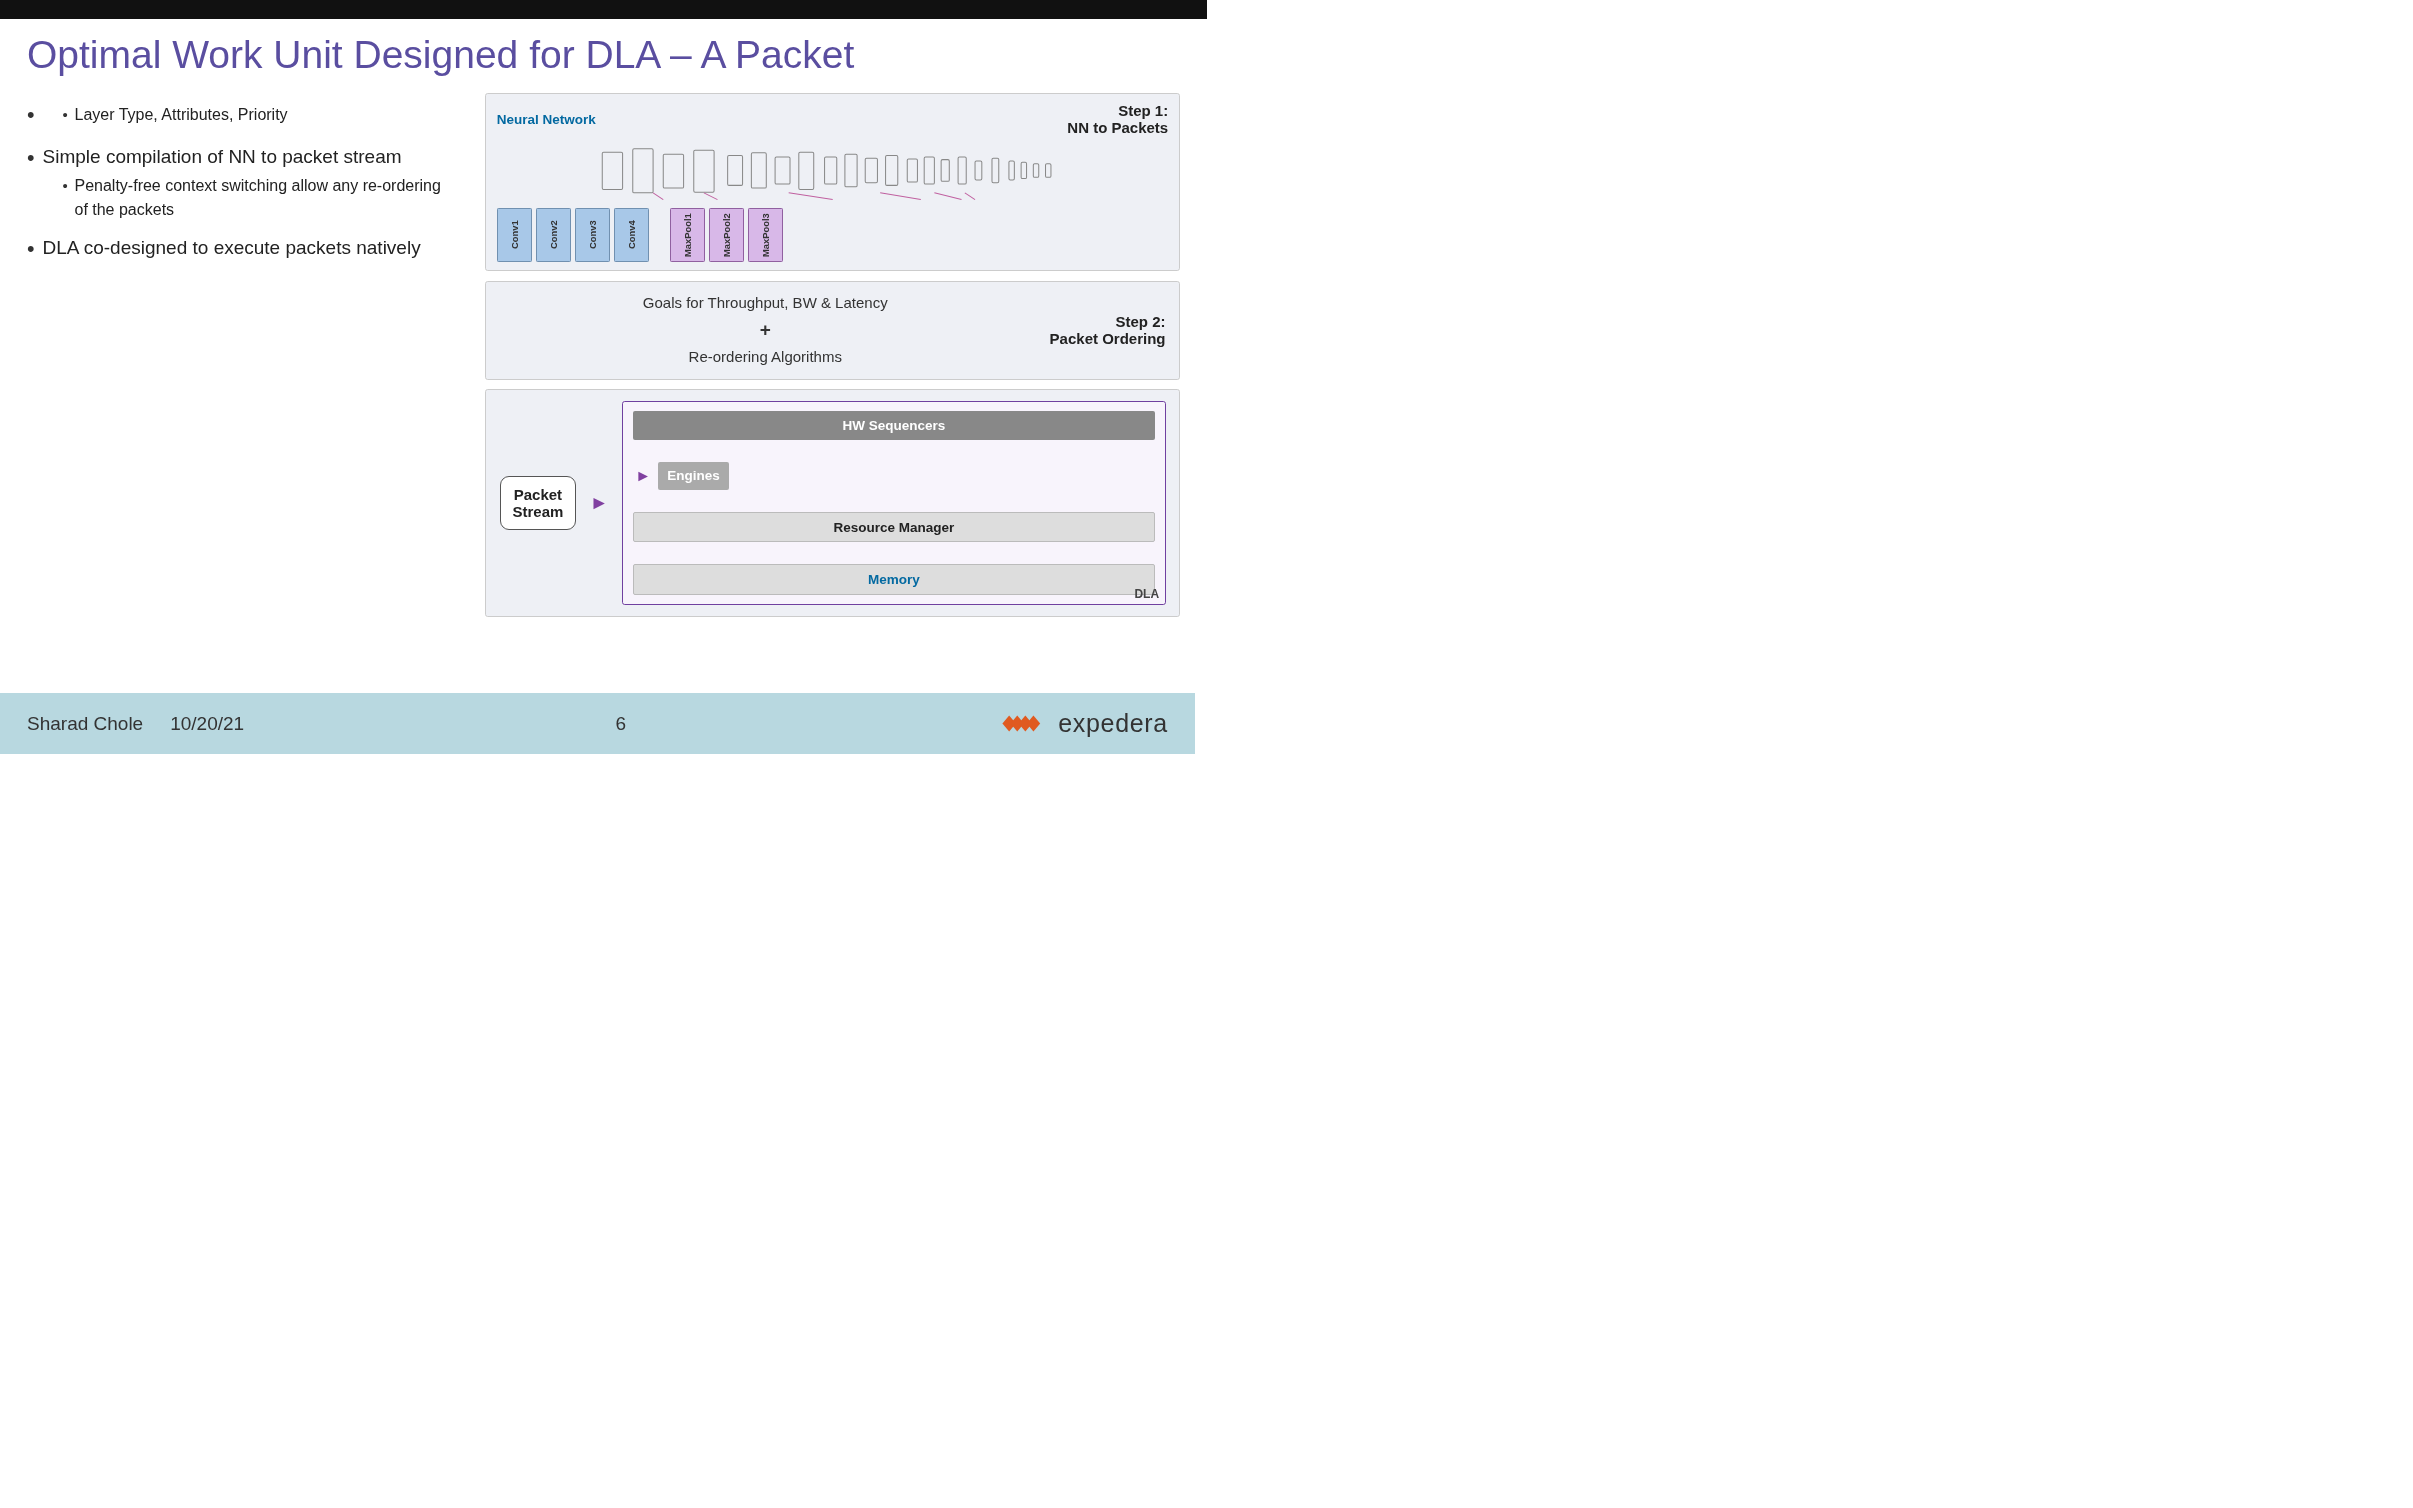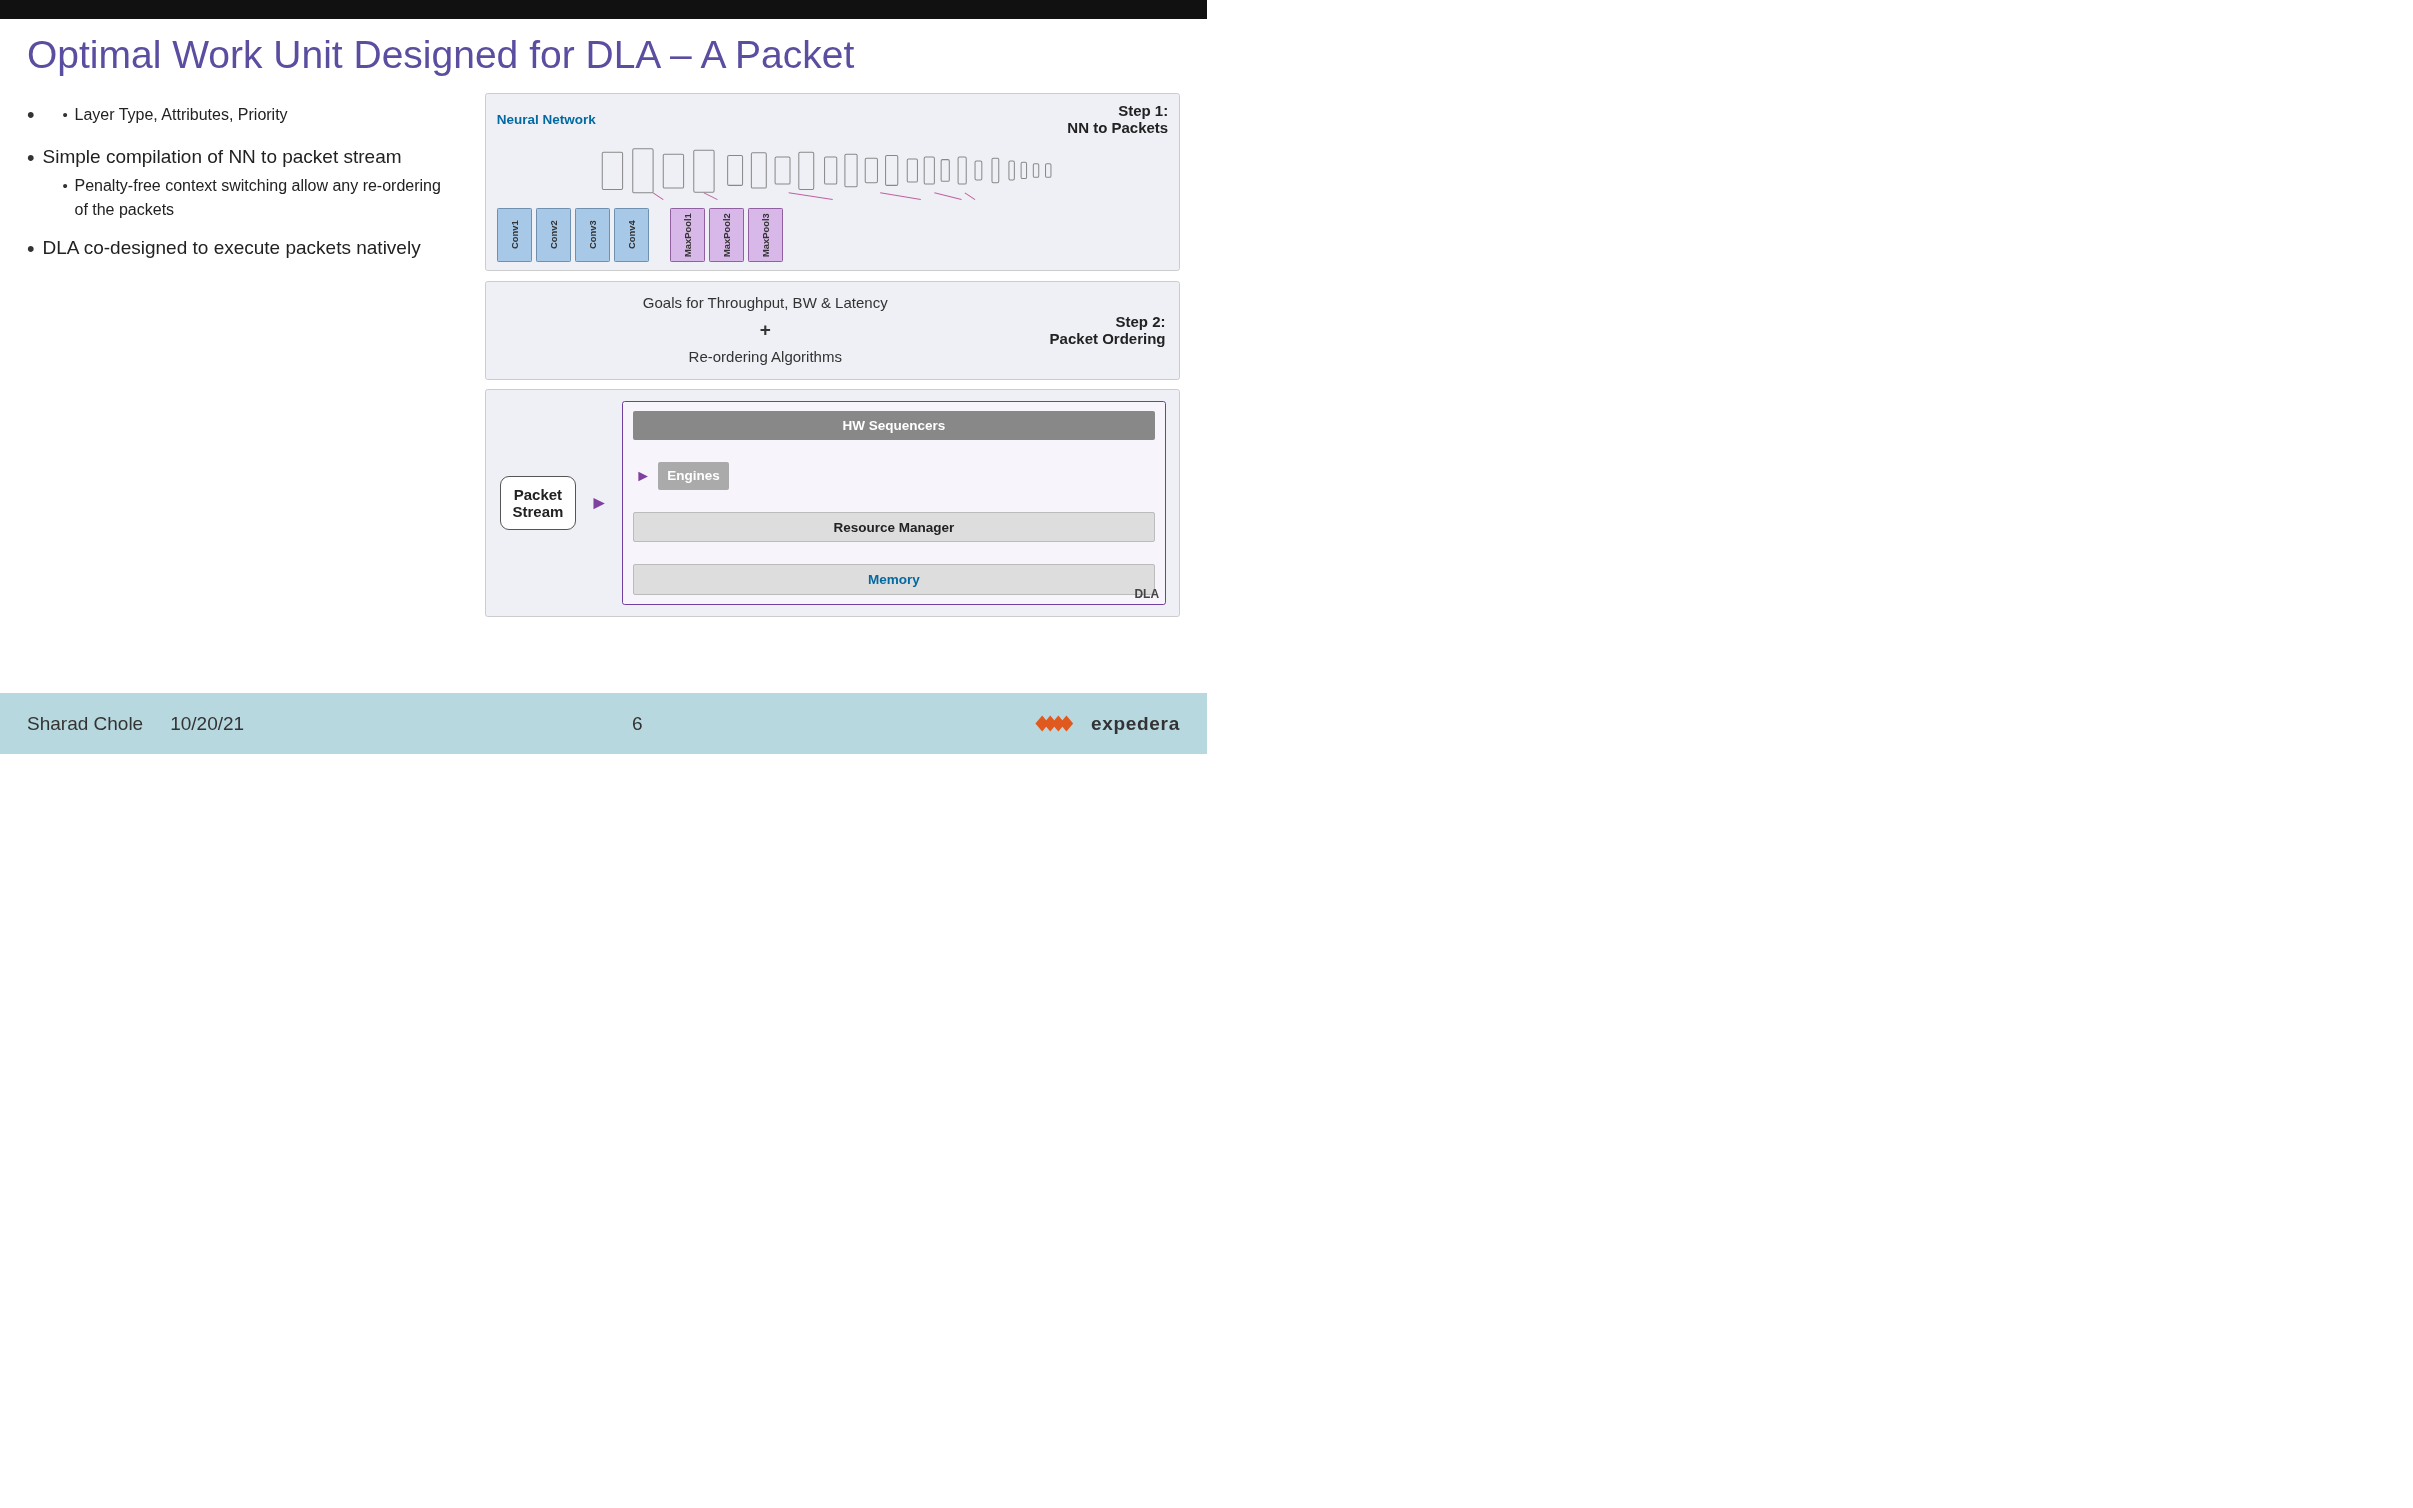--- a/index.html
+++ b/index.html
@@ -17,21 +17,21 @@
     .top-bar {
       position: absolute;
       top: 0; left: 0; right: 0;
       height: 19px;
       background: #111111;
     }
 
     
     .bottom-bar {
       position: absolute;
-      bottom: 0; left: 0; right: 0;
+      bottom: 0; left: 0; right: 12px;
       height: 61px;
       background: #b8d8e0;
       display: flex;
       align-items: center;
       justify-content: space-between;
       padding: 0 27px;
     }
 
     .bottom-left {
       font-size: 19px;
@@ -51,22 +51,22 @@
     }
 
     
     .expedera-logo {
       display: flex;
       align-items: center;
       gap: 6.7px;
     }
 
     .logo-text {
-      font-size: 19px;
-      font-weight: 700;
+      font-size: 25px;
+      font-weight: 400;
       color: #333;
       letter-spacing: 0.7px;
     }
 
     
     .main-content {
       position: absolute;
       top: 19px;
       left: 0; right: 0;
       bottom: 61px;

